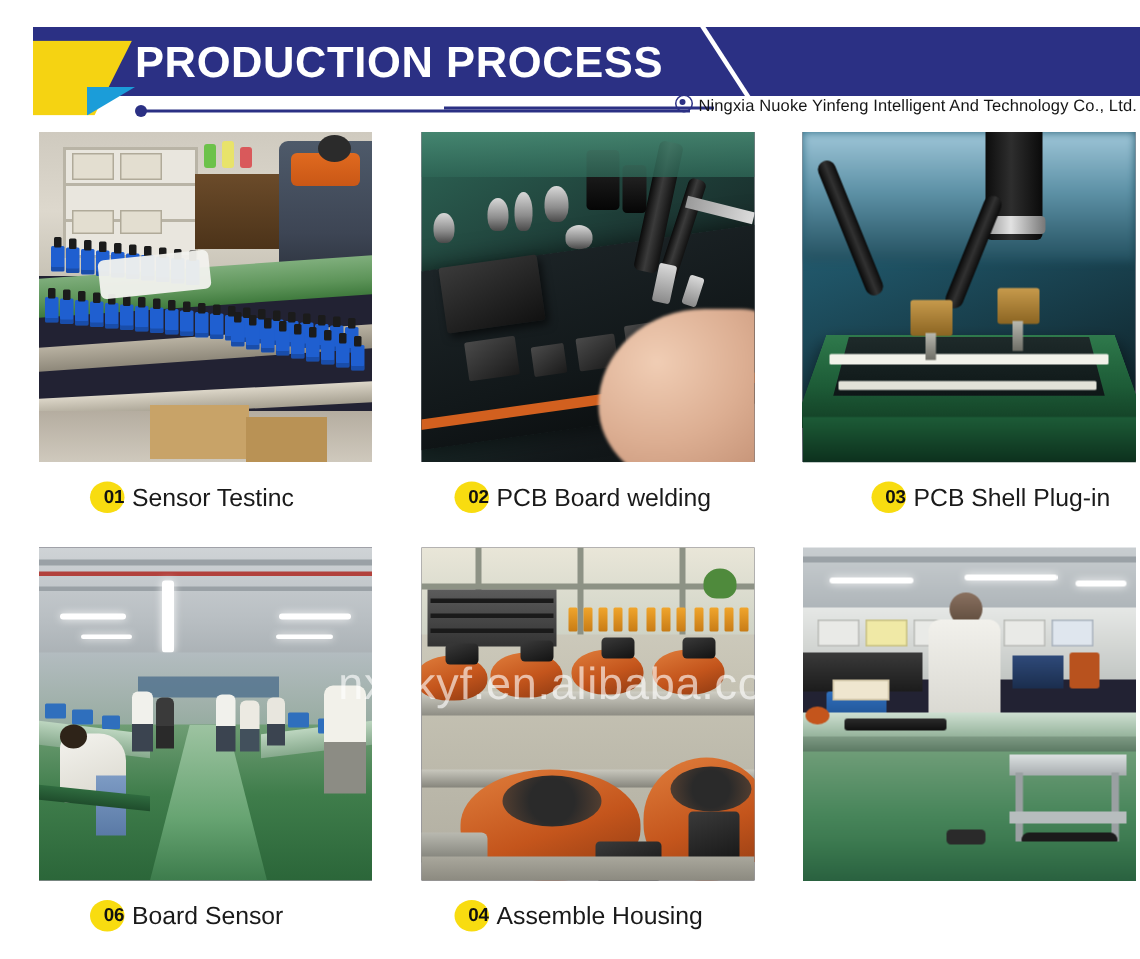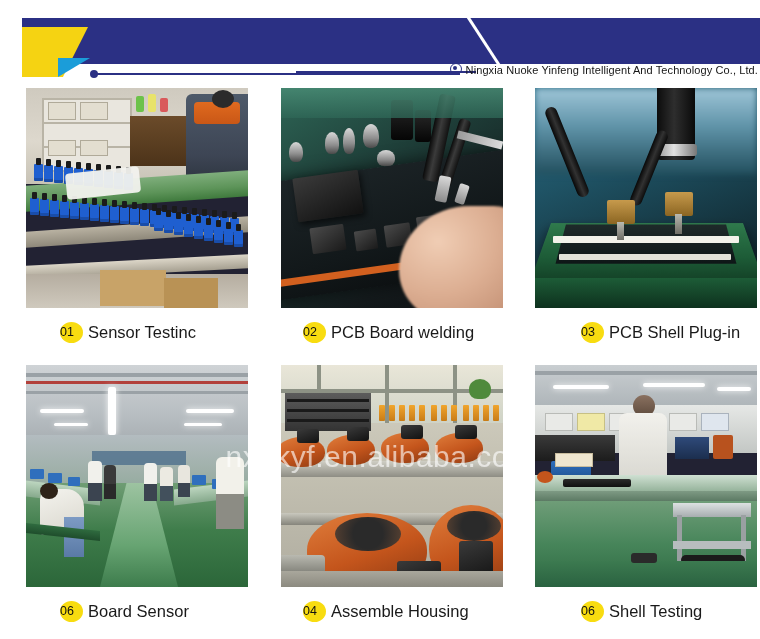--- a/index.html
+++ b/index.html
@@ -169,22 +169,22 @@
 
   .badge {
     display: inline-block;
     width: 23px;
     height: 21px;
     line-height: 21px;
     border-radius: 50%;
     background: #f8dc10;
     color: #111111;
     font-size: 12.5px;
-    font-weight: normal;
-    text-align: left;
+    font-weight: bold;
+    text-align: right;
     vertical-align: 2px;
     margin-right: 5px;
   }
 
   
   .layer { position: absolute; }
 
   
   .p1-wall { left:0; top:0; width:222px; height:96px;
     background: linear-gradient(180deg,#cfcabf 0%,#ddd8cd 55%,#c8c3b6 100%); }
@@ -341,20 +341,21 @@
 </style>
 </head>
 <body>
 
 <div class="header">
   <div class="header-bar">
     <div class="header-slash"></div>
   </div>
   <div class="header-yellow"></div>
   <div class="header-cyan"></div>
+  <div class="header-title">PRODUCTION PROCESS</div>
   <div class="header-rule-dot"></div>
   <div class="header-rule"></div>
   <div class="company-line"></div>
   <div class="header-company">
     <span class="company-target"></span><span>Ningxia Nuoke Yinfeng Intelligent And Technology Co., Ltd.</span>
   </div>
 </div>
 
 <div class="grid">
 
@@ -604,20 +605,17 @@
       <div class="layer" style="left:2px;top:106px;width:16px;height:12px;background:#c4551c;border-radius:50%"></div>
       <div class="layer p6-floor"></div>
       <div class="layer p6-table"></div>
       <div class="layer p6-tableleg" style="left:142px;top:150px;height:54px"></div>
       <div class="layer p6-tableleg" style="left:206px;top:150px;height:54px"></div>
       <div class="layer" style="left:138px;top:176px;width:78px;height:8px;background:#b7bdbe"></div>
       <div class="layer" style="left:146px;top:190px;width:64px;height:10px;background:#1b1b1b;border-radius:6px"></div>
       <div class="layer" style="left:0;top:196px;width:222px;height:26px;background:linear-gradient(180deg,#3c7a50,#2a6240)"></div>
       <div class="layer" style="left:96px;top:188px;width:26px;height:10px;background:#2a2a2a;border-radius:3px"></div>
     </div>
-    <div class="caption">
-      <span class="badge">06</span><span>Shell Testing</span>
-    </div>
   </div>
 
 </div>
 
 <div class="watermark">nxnkyf.en.alibaba.com</div>
 
 </body></html>

